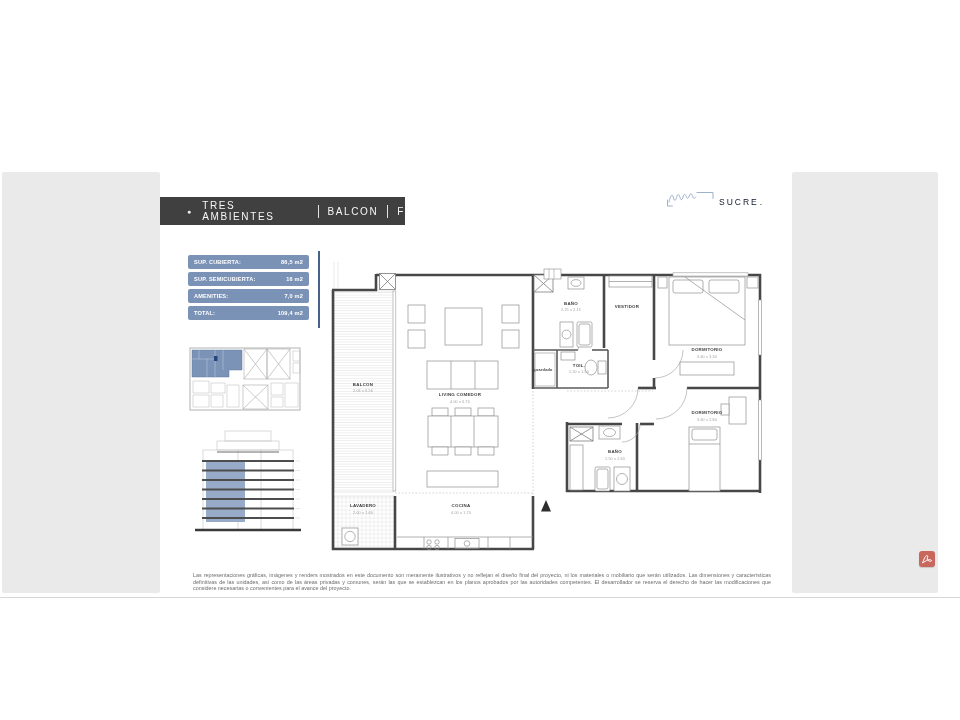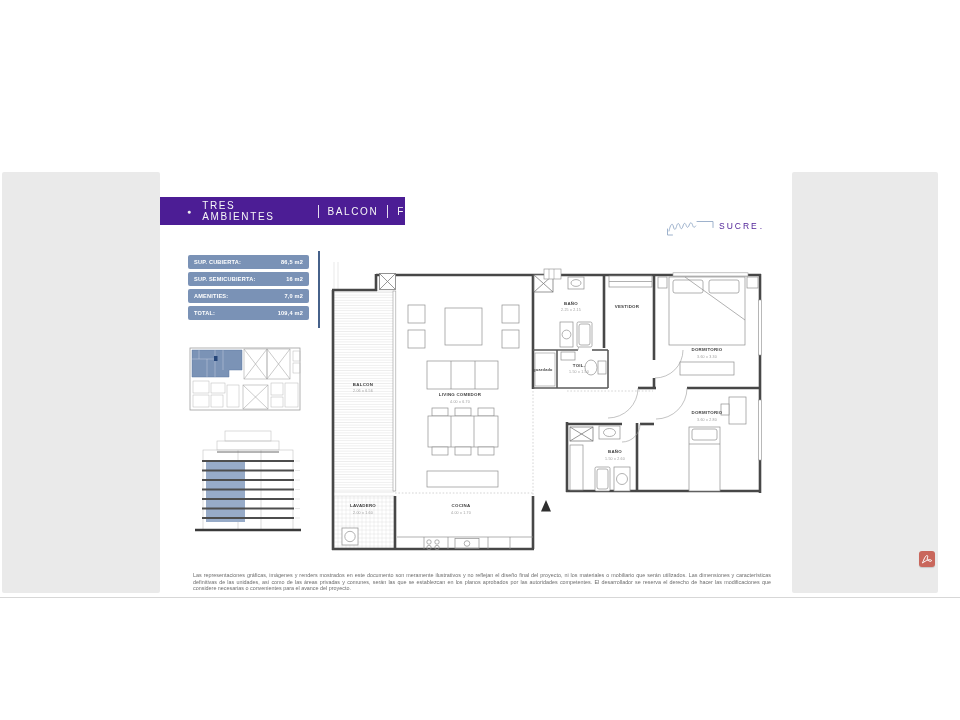--- a/index.html
+++ b/index.html
@@ -8,28 +8,28 @@
 
   .panel { position:absolute; top:172px; height:421px; background:#eaeaea; border-radius:2px; }
   .panel.left  { left:2px;  width:158px; }
   .panel.right { left:792px; width:146px; }
 
   .slide { position:absolute; left:160px; top:172px; width:632px; height:421px; background:#ffffff; overflow:hidden; }
 
   .bottom-line { position:absolute; left:0; top:597px; width:960px; height:1px; background:#d7d7d7; }
 
   
-  .title-bar { position:absolute; left:0; top:25px; width:245px; height:28px; background:#4c1d95;
+  .title-bar { position:absolute; left:0; top:25px; width:245px; height:28px; background:#404040;
                display:flex; align-items:center; padding-left:27px; color:#f7f7f7; }
   .title-bar .marker { font-size:7px; margin-right:11px; color:#efefef; }
   .title-bar .seg { font-size:10px; letter-spacing:1.6px; font-weight:400; }
   .title-bar .sep { display:inline-block; width:1px; height:13px; background:rgba(255,255,255,.85); margin:0 9px; }
 
   
-  .logo { position:absolute; left:505px; top:44px; display:flex; align-items:center; color:#4c1d95; }
+  .logo { position:absolute; left:505px; top:15px; display:flex; align-items:flex-end; color:#0f172a; }
   .logo .logo-text { font-size:8.5px; letter-spacing:2px; line-height:10px; }
   .logo .logo-dot { font-size:8.5px; margin-left:1px; }
 
   
   .summary-table { position:absolute; left:28px; top:83px; width:121px; }
   .srow { height:14px; margin-bottom:3px; background:#7a92b6; border-radius:2px;
           display:flex; align-items:center; justify-content:space-between; padding:0 6px;
           color:#ffffff; font-size:5.6px; font-weight:bold; letter-spacing:.2px; }
 
   .vline { position:absolute; left:158px; top:79px; width:2px; height:77px; background:#46618a; }

